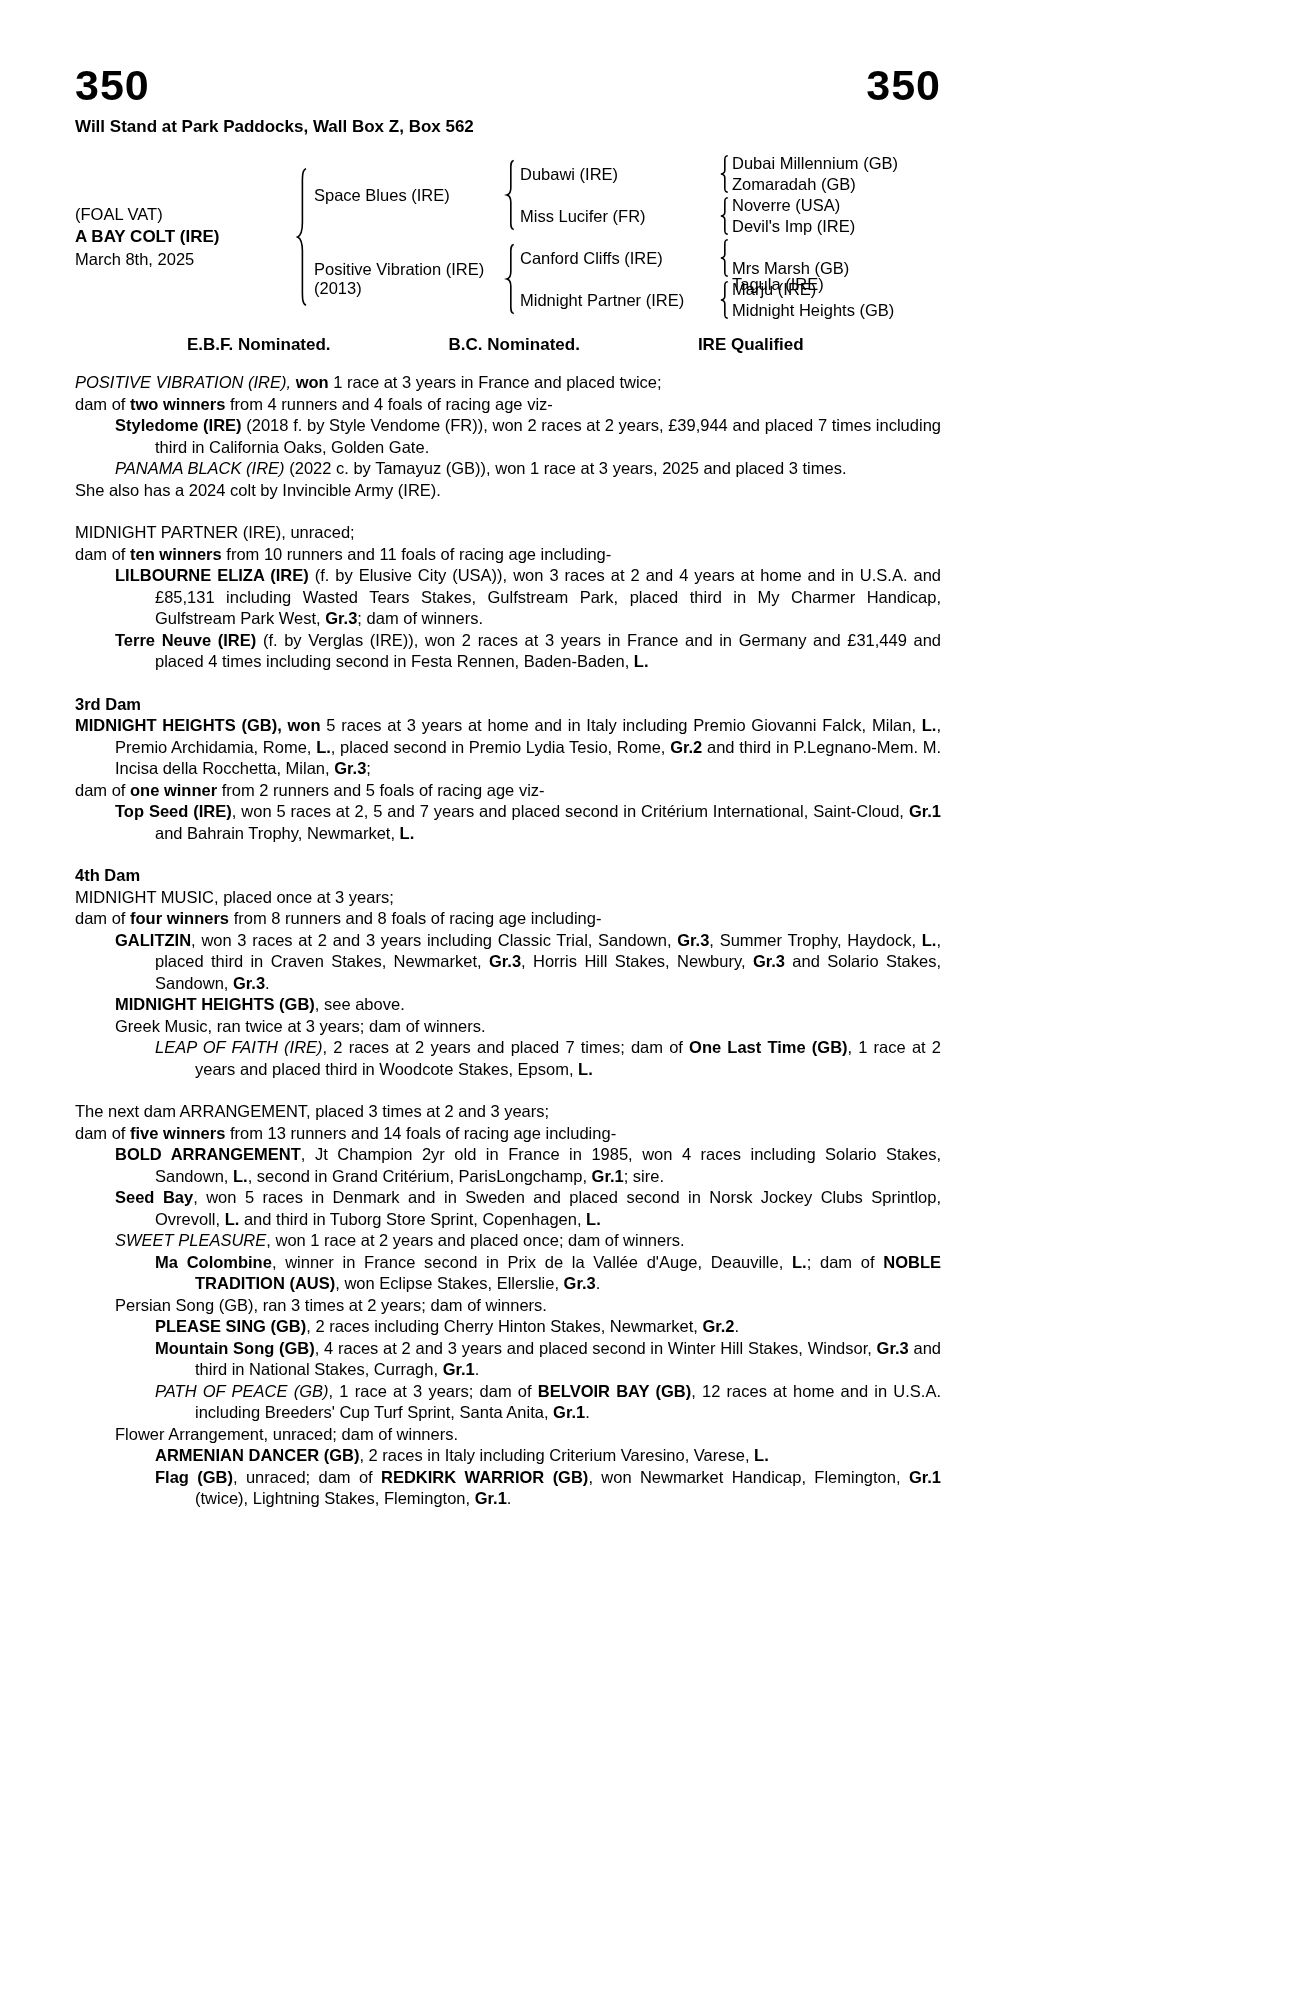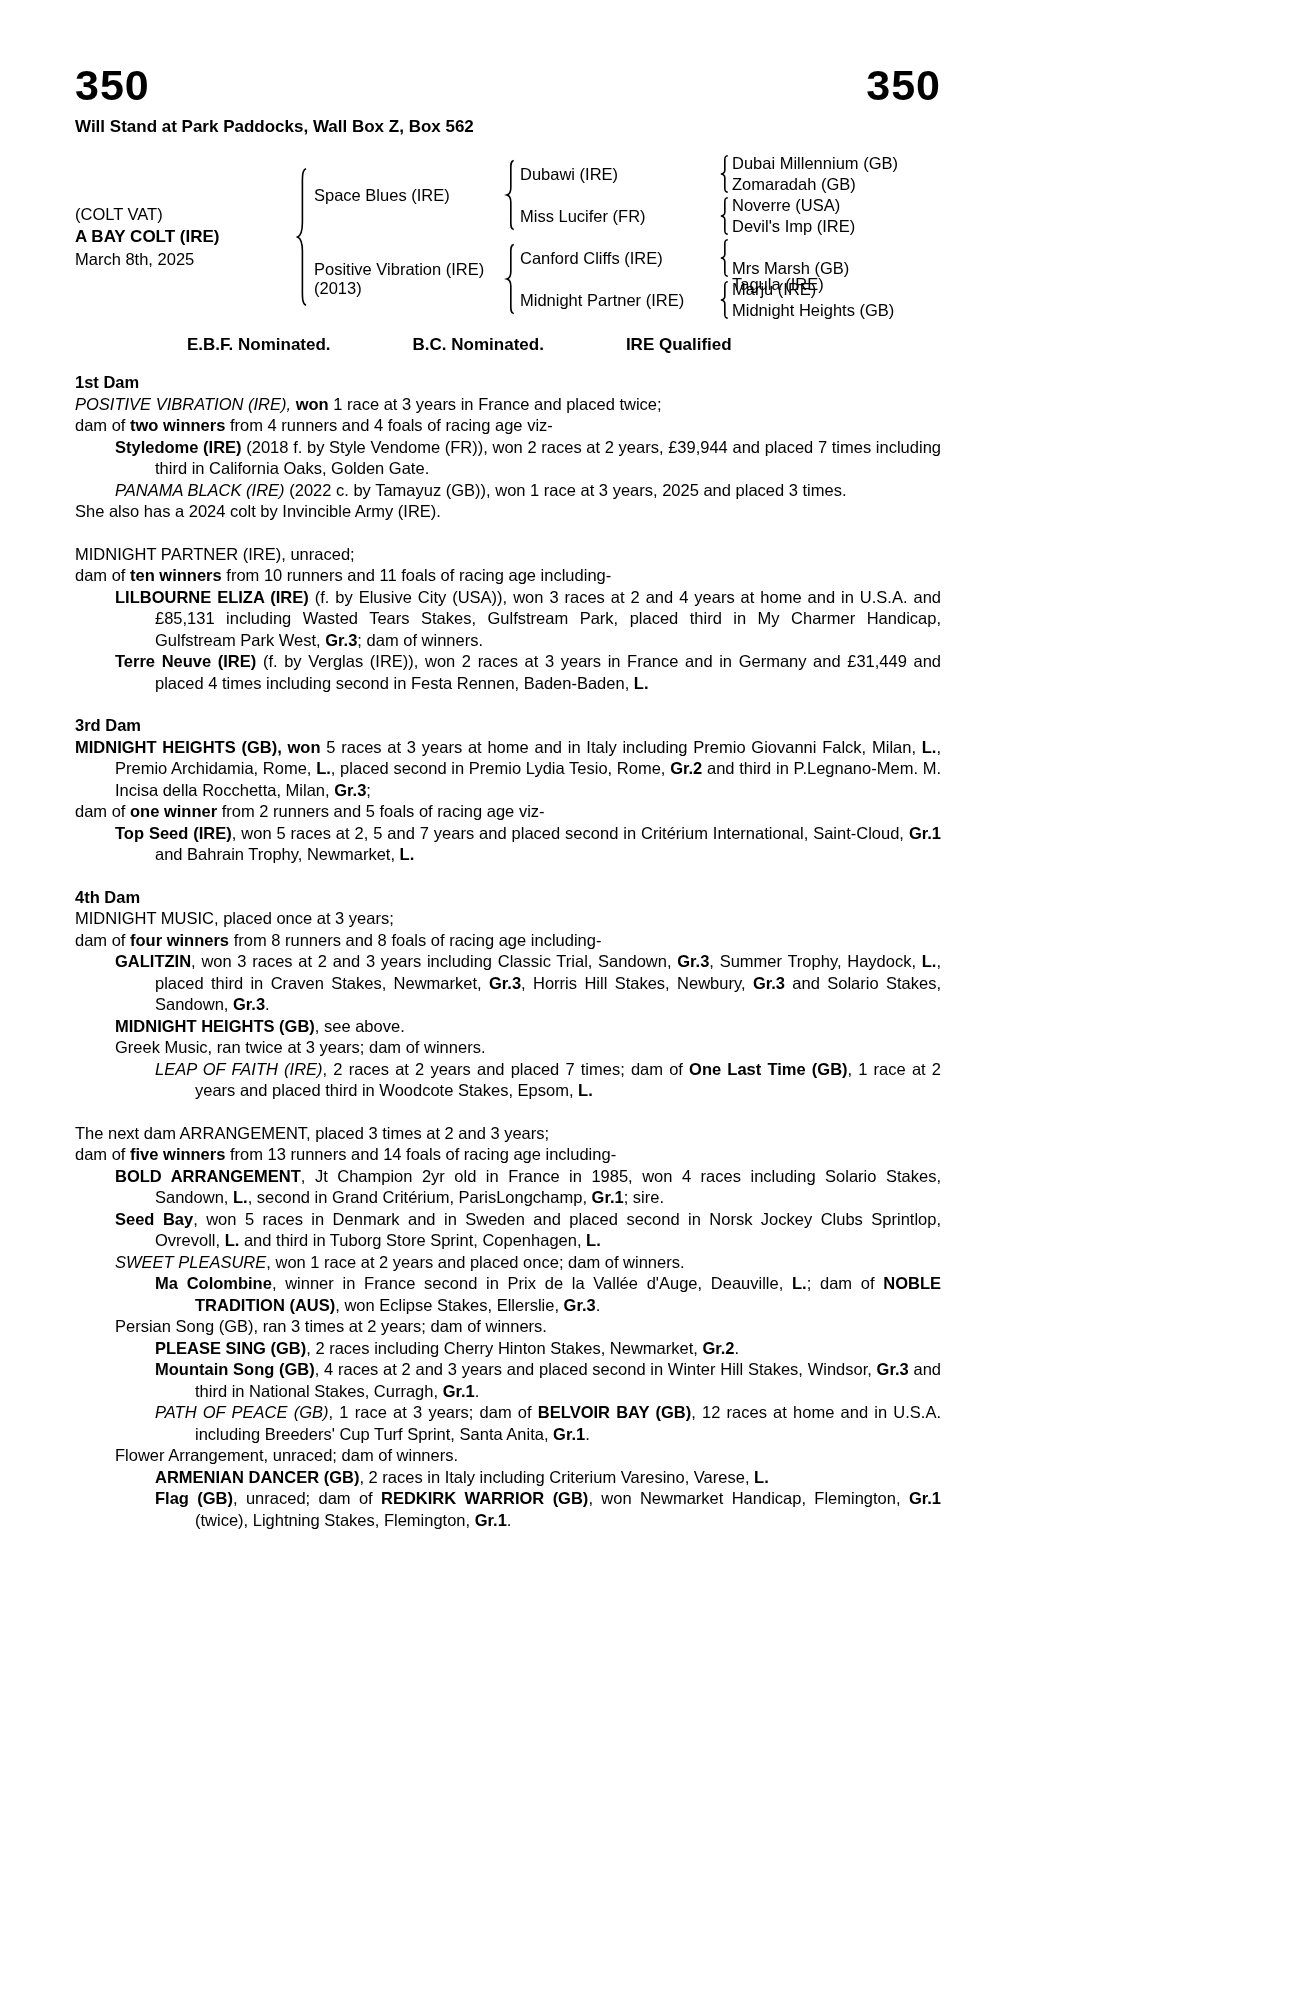--- a/index.html
+++ b/index.html
@@ -44,21 +44,21 @@
   .r1 { grid-row: 1; } .r2 { grid-row: 2; } .r3 { grid-row: 3; } .r4 { grid-row: 4; }
   .r5 { grid-row: 5; margin-top: 47px; } .r6 { grid-row: 6; } .r7 { grid-row: 7; } .r8 { grid-row: 8; }
 
   .brace { display: flex; justify-content: center; align-items: stretch; }
   .brace svg { height: 100%; width: 13px; }
   .brace-main { grid-column: 2; padding: 13px 0; }
   .brace-main svg { width: 16px; }
   .brace-mid { grid-column: 4; padding: 6px 0; }
   .brace-small { grid-column: 6; padding: 2px 0; }
 
-  .nominations { display: flex; gap: 82px; padding-left: 112px; margin-top: 14px; font-weight: bold; font-size: 17px; }
+  .nominations { display: flex; gap: 118px; padding-left: 112px; margin-top: 14px; font-weight: bold; font-size: 17px; }
 
   
   .catalogue-body { margin-top: 17px; font-size: 16.5px; line-height: 21.5px; text-align: justify; }
   .dam-section { margin-top: 21px; }
   .dam-section:first-child { margin-top: 0; }
   .section-heading { font-weight: bold; }
   .para.ind0 { padding-left: 40px;  text-indent: -40px; }
   .para.ind1 { padding-left: 80px;  text-indent: -40px; }
   .para.ind2 { padding-left: 120px; text-indent: -40px; }
   .seg-r { }
@@ -73,21 +73,21 @@
 
   <div class="lot-row">
     <div class="lot-number">350</div>
     <div class="lot-number">350</div>
   </div>
 
   <div class="stand-line">Will Stand at Park Paddocks, Wall Box Z, Box 562</div>
 
   <div class="pedigree">
     <div class="colt-block">
-      <div>(COLT VAT)</div>
+      <div>(FOAL VAT)</div>
       <div class="colt-name">A BAY COLT (IRE)</div>
       <div>March 8th, 2025</div>
     </div>
 
     <div class="brace brace-main r1s8">
       <svg viewBox="0 0 20 100" preserveAspectRatio="none" aria-hidden="true">
           <path d="M15 2 C10 3 10.5 8 10.5 14 L10.5 40 C10.5 46 8.5 49 4.5 50 C8.5 51 10.5 54 10.5 60 L10.5 86 C10.5 92 10 97 15 98" fill="none" stroke="#000" stroke-width="1.6" vector-effect="non-scaling-stroke"></path>
         </svg>
     </div>
 
@@ -142,21 +142,20 @@
   </div>
 
   <div class="nominations">
     <span>E.B.F. Nominated.</span>
     <span>B.C. Nominated.</span>
     <span>IRE Qualified</span>
   </div>
 
   <div class="catalogue-body">
       <section class="dam-section">
-        <div class="section-heading">1st Dam</div>
         <div class="para ind0"><span class="seg-i">POSITIVE VIBRATION (IRE), </span><span class="seg-b">won</span><span class="seg-r"> 1 race at 3 years in France and placed twice;</span></div>
         <div class="para ind0"><span class="seg-r">dam of </span><span class="seg-b">two winners</span><span class="seg-r"> from 4 runners and 4 foals of racing age viz-</span></div>
         <div class="para ind1"><span class="seg-b">Styledome (IRE)</span><span class="seg-r"> (2018 f. by Style Vendome (FR)), won 2 races at 2 years, £39,944 and placed 7 times including third in California Oaks, Golden Gate.</span></div>
         <div class="para ind1"><span class="seg-i">PANAMA BLACK (IRE)</span><span class="seg-r"> (2022 c. by Tamayuz (GB)), won 1 race at 3 years, 2025 and placed 3 times.</span></div>
         <div class="para ind0"><span class="seg-r">She also has a 2024 colt by Invincible Army (IRE).</span></div>
       </section>
       <section class="dam-section">
         <div class="para ind0"><span class="seg-r">MIDNIGHT PARTNER (IRE), unraced;</span></div>
         <div class="para ind0"><span class="seg-r">dam of </span><span class="seg-b">ten winners</span><span class="seg-r"> from 10 runners and 11 foals of racing age including-</span></div>
         <div class="para ind1"><span class="seg-b">LILBOURNE ELIZA (IRE)</span><span class="seg-r"> (f. by Elusive City (USA)), won 3 races at 2 and 4 years at home and in U.S.A. and £85,131 including Wasted Tears Stakes, Gulfstream Park, placed third in My Charmer Handicap, Gulfstream Park West, </span><span class="seg-b">Gr.3</span><span class="seg-r">; dam of winners.</span></div>

